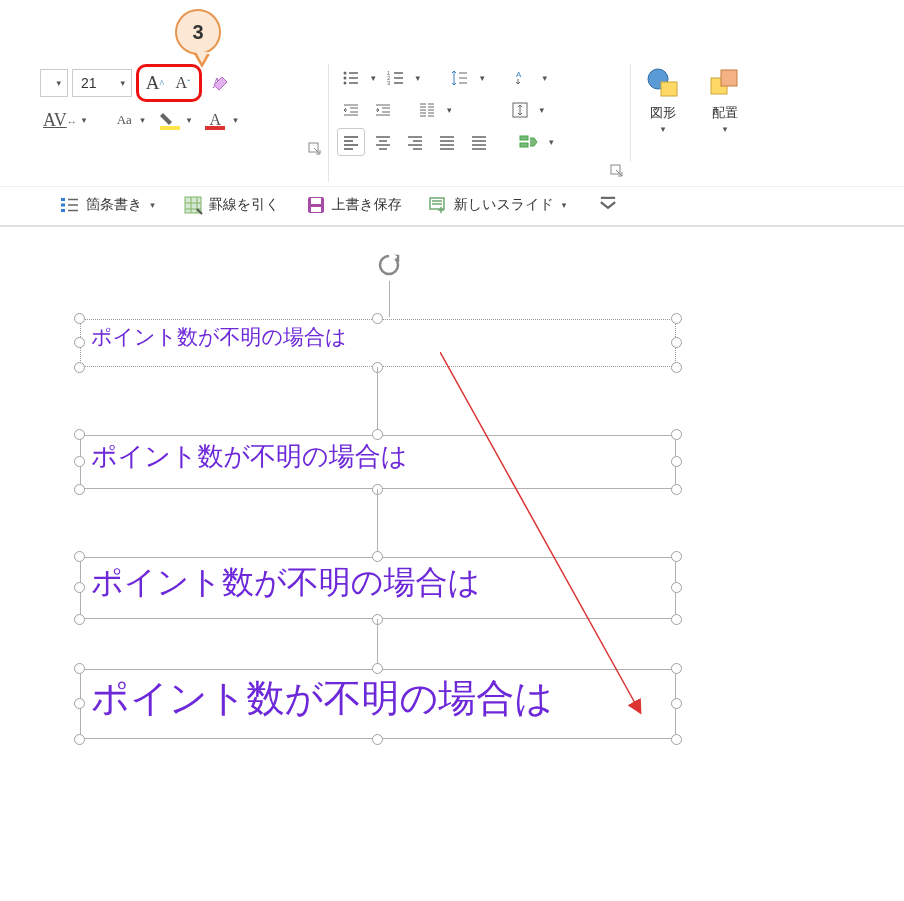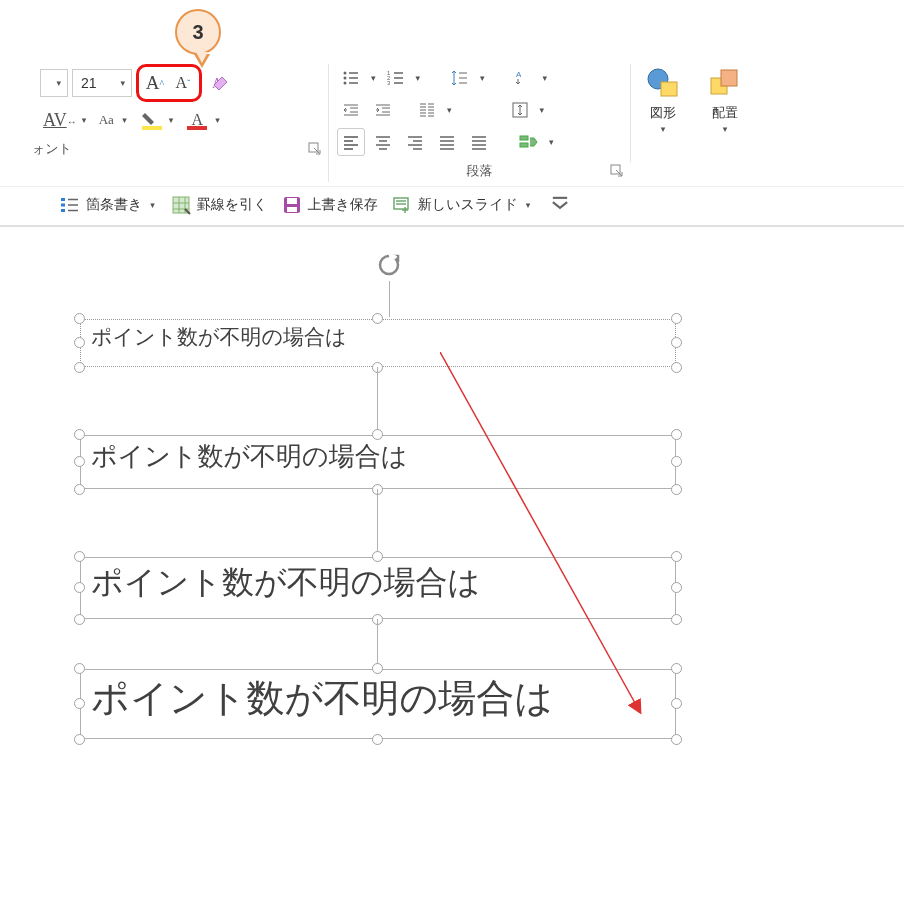--- a/index.html
+++ b/index.html
@@ -94,21 +94,21 @@
     border-top: 14px solid #e8954e;
   }
   .step-pointer::after{
     content:""; position:absolute; top:-16px; left:-6px;
     border-left: 6px solid transparent;
     border-right: 6px solid transparent;
     border-top: 11px solid #fde8d6;
   }
   
   .qat {
-    display: flex; align-items: flex-end; gap: 14px;
+    display: flex; align-items: flex-end; gap: 26px;
     padding: 8px 12px 10px 60px;
     border-bottom: 2px solid #e0e0e0;
     border-top: 1px solid #eee;
     margin-top: 4px;
     font-size: 14px; color: #333;
   }
   .qat .item { display: inline-flex; align-items: center; gap: 6px; cursor: default; }
   .qat svg { width: 20px; height: 20px; }
   
   .canvas {
@@ -122,21 +122,21 @@
     color: #888;
   }
   .textbox {
     position: absolute;
     left: 80px;
     width: 596px;
   }
   .tb-frame {
     border: 1px solid #b0b0b0;
     padding: 4px 10px;
-    color: #404040;
+    color: #6d28d9;
     font-family: "Yu Mincho", serif;
     line-height: 1.3;
     background: #fff;
   }
   .tb-frame.dotted { border-style: dotted; border-color:#999; }
   .handle {
     width: 11px; height: 11px; border-radius: 50%;
     background: #fff; border: 1.5px solid #a0a0a0;
     position: absolute;
   }
@@ -205,40 +205,39 @@
               <path d="M12 4 L17 9 L9 17 L4 12 Z" fill="#e3b1ef" stroke="#b36fc6"></path>
             </svg>
         </span>
       </div>
       <div class="row">
         <span class="btn">
           <span style="font-family:serif;font-size:18px;color:#555"><u>AV</u></span>
           <span style="font-size:10px;color:#555">↔</span>
         </span>
         <span class="drop">▾</span>
-        <span class="btn" style="margin-left:4px">
+        <span class="btn" style="margin-left:22px">
           <span style="font-family:serif">Aa</span>
         </span>
         <span class="drop">▾</span>
         <span class="btn" style="margin-left:10px">
           <svg width="22" height="20" viewBox="0 0 22 20">
               <path d="M3 3 L12 12 L9 15 L0 6 Z" fill="#666"></path>
               <rect x="0" y="16" width="20" height="4" fill="#ffe44a"></rect>
             </svg>
         </span>
         <span class="drop">▾</span>
         <span class="btn" style="margin-left:8px">
           <span style="font-family:serif;font-size:16px">A</span>
         </span>
         <svg width="22" height="6" style="margin-left:-24px;margin-top:18px">
             <rect width="20" height="4" fill="#d33"></rect>
           </svg>
         <span class="drop" style="margin-left:4px">▾</span>
       </div>
-      <span class="group-label" style="text-align:left;left:0">ォント</span>
       <span class="dialog-launcher">
         <svg width="14" height="14" viewBox="0 0 14 14">
             <rect x="1" y="1" width="9" height="9" fill="none" stroke="#888"></rect>
             <path d="M6 6 L12 12 M12 8 V12 H8" stroke="#888" fill="none"></path>
           </svg>
       </span>
     </div>
 
     <div class="group" style="width:302px">
       <div class="row" style="gap:4px">
@@ -335,21 +334,20 @@
         <span style="width:14px"></span>
         <span class="btn">
             <svg width="20" height="18" viewBox="0 0 20 18">
               <rect x="1" y="3" width="8" height="4" fill="#7db87d" stroke="#4a4"></rect>
               <rect x="1" y="10" width="8" height="4" fill="#7db87d" stroke="#4a4"></rect>
               <path d="M11 5h4l3 4-3 4h-4" fill="#7db87d" stroke="#4a4"></path>
             </svg>
           </span>
           <span class="drop">▾</span>
       </div>
-      <span class="group-label">段落</span>
       <span class="dialog-launcher">
         <svg width="14" height="14" viewBox="0 0 14 14">
             <rect x="1" y="1" width="9" height="9" fill="none" stroke="#888"></rect>
             <path d="M6 6 L12 12 M12 8 V12 H8" stroke="#888" fill="none"></path>
           </svg>
       </span>
     </div>
 
     <div class="group" style="width:260px;border-left:1px solid #e5e5e5">
       <div class="row" style="gap:14px;align-items:center">

